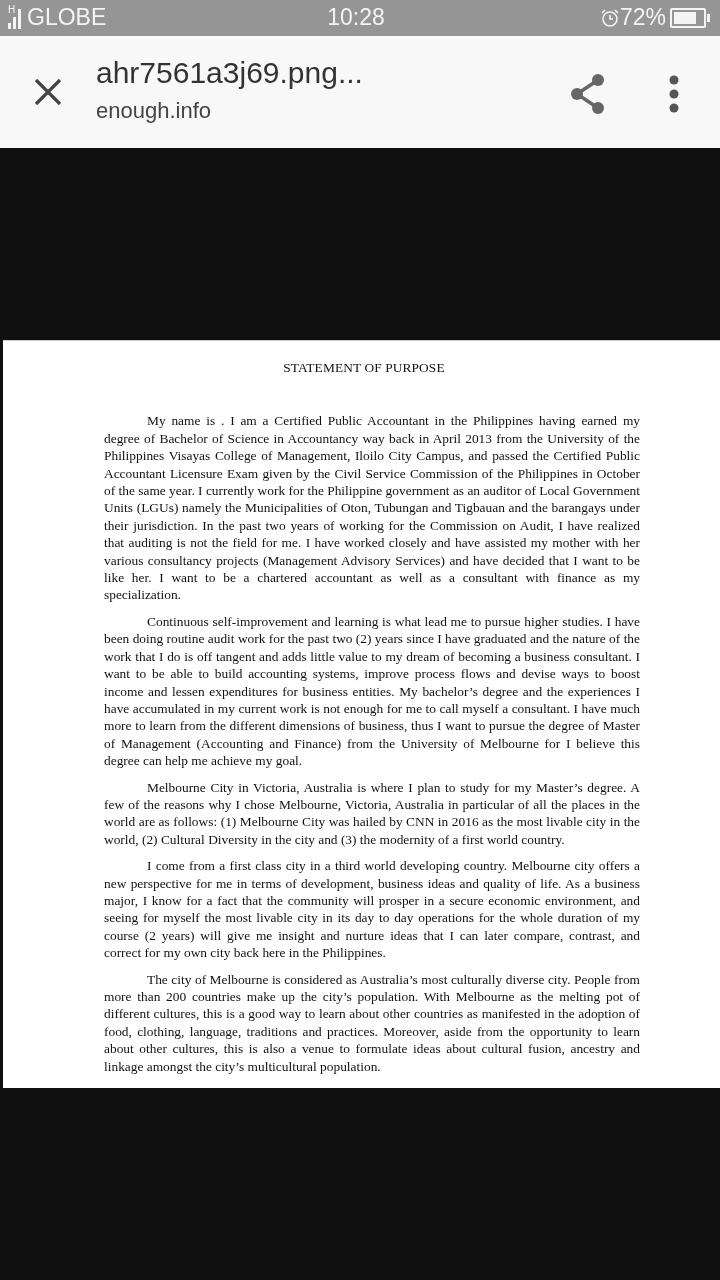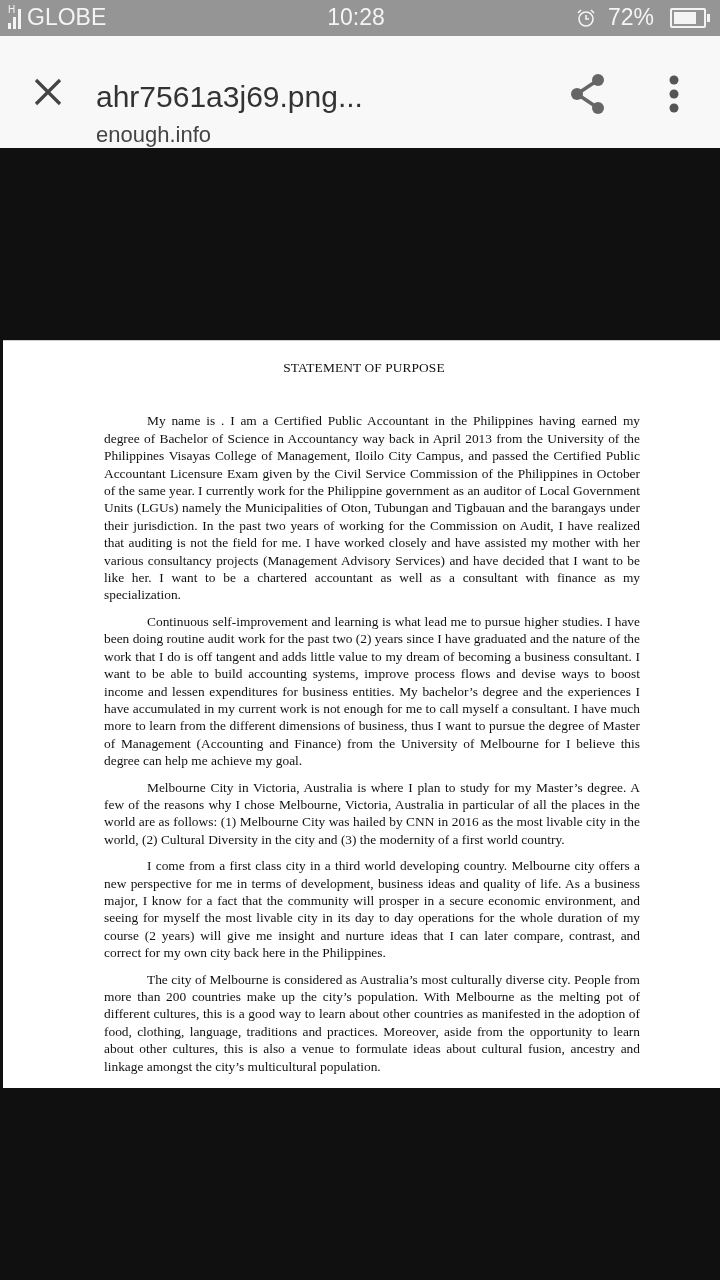--- a/index.html
+++ b/index.html
@@ -3,28 +3,28 @@
 <meta charset="utf-8">
 <style>
   html, body { margin: 0; padding: 0; }
   body { width: 720px; height: 1280px; background: #101010; overflow: hidden; position: relative; font-family: "Liberation Sans", sans-serif; }
   .statusbar { position: absolute; top: 0; left: 0; width: 720px; height: 36px; background: #959595; color: #f4f4f4; font-size: 23px; }
   .statusbar .left { position: absolute; left: 8px; top: 4px; display: flex; align-items: center; }
   .sig { display: flex; align-items: flex-end; height: 22px; margin-right: 4px; position: relative; }
   .sig .h { position: absolute; left: 0; top: -2px; font-size: 10px; line-height: 10px; }
   .sig .bar { width: 3px; background: #f4f4f4; margin-right: 2px; }
   .statusbar .time { position: absolute; left: 0; right: 8px; top: 4px; text-align: center; }
-  .statusbar .right { position: absolute; right: 14px; top: 4px; display: flex; align-items: center; gap: 12px; }
+  .statusbar .right { position: absolute; right: 14px; top: 4px; display: flex; align-items: center; gap: 0; }
   .battery { width: 32px; height: 16px; border: 2px solid #f4f4f4; border-radius: 2px; position: relative; margin-left: 4px; }
   .battery .fill { position: absolute; left: 2px; top: 2px; bottom: 2px; width: 70%; background: #f4f4f4; }
   .battery::after { content: ""; position: absolute; right: -6px; top: 4px; width: 3px; height: 8px; background: #f4f4f4; }
 
   .appbar { position: absolute; top: 36px; left: 0; width: 720px; height: 112px; background: #f8f8f8; }
   .close { position: absolute; left: 30px; top: 38px; width: 36px; height: 36px; cursor: pointer; }
-  .titles { position: absolute; left: 96px; top: 20px; margin-top: 24px; }
+  .titles { position: absolute; left: 96px; top: 20px; }
   .title { font-size: 30px; color: #333; }
   .subtitle { font-size: 22px; color: #444; margin-top: 8px; }
   .share { position: absolute; left: 566px; top: 36px; width: 44px; height: 44px; cursor: pointer; }
   .more { position: absolute; left: 660px; top: 36px; width: 28px; height: 44px; cursor: pointer; }
 
   .viewer { position: absolute; top: 148px; left: 0; width: 720px; height: 876px; background: #101010; }
   .doc { position: absolute; top: 192px; left: 3px; width: 717px; height: 747px; background: #ffffff; border-top: 1px solid #ccc; }
   .doc-inner { position: absolute; left: 85px; top: 18px; width: 552px; font-family: "Liberation Serif", serif; font-size: 13.4px; line-height: 17.4px; color: #111; }
   .doc h1 { font-size: 13.4px; font-weight: normal; text-align: center; margin: 0 0 36px 0; letter-spacing: 0.1px; }
   .doc p { margin: 0 0 9px 16px; text-align: justify; text-indent: 43px; }

